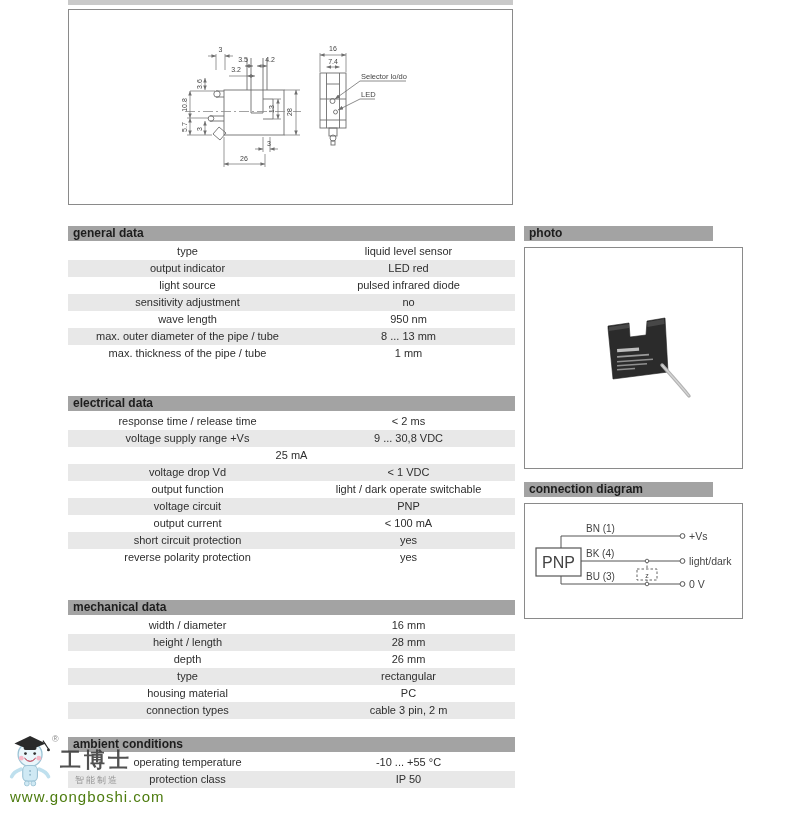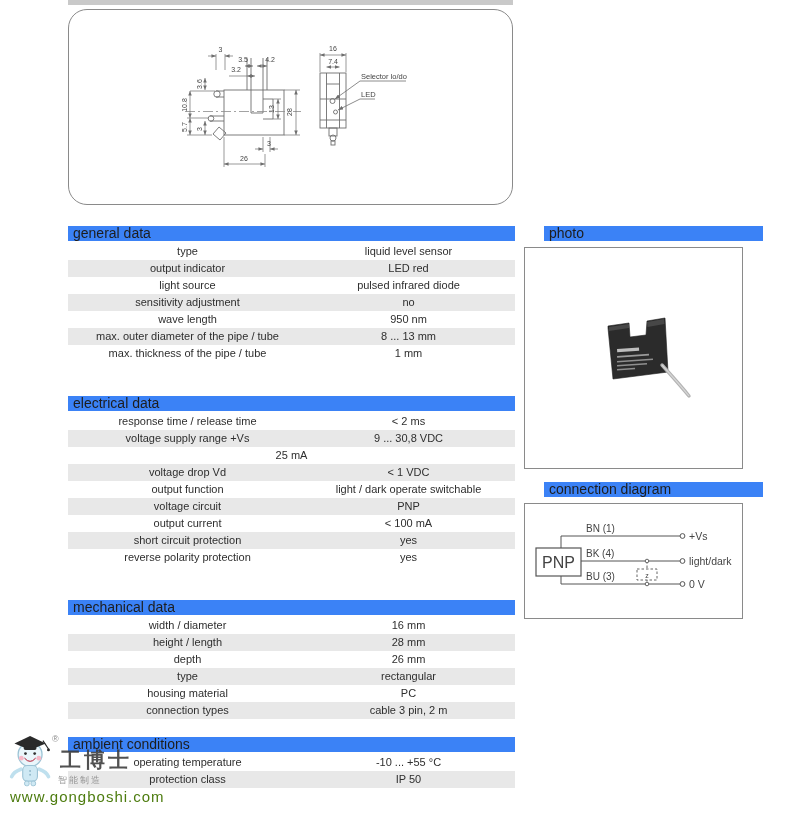--- a/index.html
+++ b/index.html
@@ -5,48 +5,48 @@
   * { margin:0; padding:0; box-sizing:border-box; }
   html,body { background:#fff; }
   body { font-family:"Liberation Sans", sans-serif; color:#2e2e2e; }
   #page { position:relative; width:787px; height:816px; background:#fff; overflow:hidden; }
 
   
   .top-bar { position:absolute; left:68px; top:0; width:445px; height:5px; background:#c9c9c9; }
 
   
   .frame { position:absolute; border:1px solid #8a8a8a; background:#fff; }
-  #drawing-box { left:68px; top:9px; width:445px; height:196px;border-radius:19px; }
+  #drawing-box { left:68px; top:9px; width:445px; height:196px; }
   #photo-box { left:524px; top:247px; width:219px; height:222px; }
   #conn-box { left:524px; top:503px; width:219px; height:116px; }
 
   
-  .sec-header { position:absolute; height:15px; background:#3b82f6; font-size:14px;
-                font-weight:normal; line-height:15px; padding-left:5px; color:#1d1d1d; }
+  .sec-header { position:absolute; height:15px; background:#a3a3a3; font-size:12px;
+                font-weight:bold; line-height:15px; padding-left:5px; color:#1d1d1d; }
   .sec-header.left { left:68px; width:447px; }
-  .sec-header.right { left:544px; width:219px; }
+  .sec-header.right { left:524px; width:189px; }
 
   
   .rows { position:absolute; left:68px; width:447px;text-align:center; }
   .row { height:17px; line-height:17px; font-size:11px; display:flex; background:#fff; }
   .row:nth-child(even) { background:#e8e8e8; }
   .row .lbl { width:234px; padding-left:5px; flex:0 0 234px; white-space:nowrap; overflow:hidden; }
   .row .val { flex:1; white-space:nowrap; overflow:hidden; }
 
   svg text { font-family:"Liberation Sans", sans-serif; fill:#444; }
   .dimtxt { font-size:7px; }
   .callout { font-size:7.5px; }
 
   
   #watermark { position:absolute; left:0; top:726px; width:220px; height:90px; z-index:5; pointer-events:none; }
   #wm-mascot { position:absolute; left:8px; top:6px; }
   #wm-reg { position:absolute; left:52px; top:8px; font-size:9px; color:#8d8d8d; }
   #wm-brand { position:absolute; left:60px; top:20px; font-size:21px; font-weight:bold;
               font-family:"DejaVu Serif", serif; color:#3a3a3a; opacity:.88; letter-spacing:3px; }
-  #wm-slogan { position:absolute; left:58px; top:48px; font-size:9px; color:#8a8a8a; opacity:.9; letter-spacing:2px; }
+  #wm-slogan { position:absolute; left:75px; top:48px; font-size:9px; color:#8a8a8a; opacity:.9; letter-spacing:2px; }
   #wm-url { position:absolute; left:10px; top:62px; font-size:15px; color:#4d7c0f; letter-spacing:1px; }
 </style>
 </head>
 <body>
 
 <div id="page">
 
   <div class="top-bar"></div>
 
   <div id="drawing-box" class="frame">

